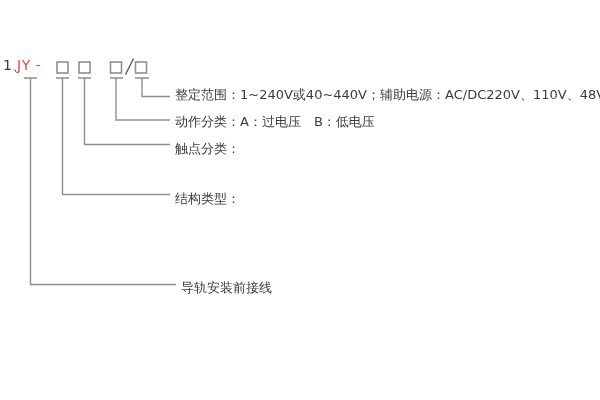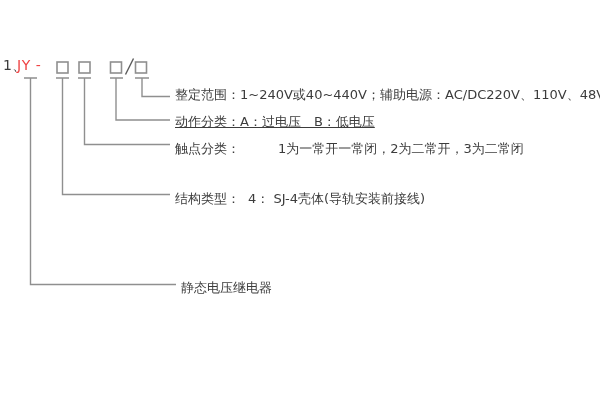--- a/index.html
+++ b/index.html
@@ -41,23 +41,23 @@
   .heading-model {
     position: absolute;
     left: 17px;
     top: 57px;
     font-size: 14px;
     line-height: 16px;
     letter-spacing: 0.5px;
     color: #ef4444;
   }
   .row-range    { left: 175px; top: 88px; }
-  .row-action   { left: 175px; top: 115px; text-decoration: underline; }
-  .row-contact  { left: 175px; top: 138px; gap: 38px; }
-  .row-structure{ left: 175px; top: 188px; gap: 8px; }
+  .row-action   { left: 175px; top: 115px; }
+  .row-contact  { left: 175px; top: 138px; }
+  .row-structure{ left: 175px; top: 188px; }
   .row-product  { left: 181px; top: 281px; }
   .multi-row {
     position: absolute;
     display: flex;
     align-items: flex-start;
     font-size: 13px;
     white-space: nowrap;
   }
   .multi-row .grp-label {
     line-height: 22px;
@@ -97,26 +97,24 @@
   <span class="heading-num">1、</span>
   <span class="heading-model">JY -</span>
 
   <div class="txt row-range">整定范围：1~240V或40~440V；辅助电源：AC/DC220V、110V、48V</div>
 
   <div class="txt row-action">动作分类：A：过电压　B：低电压</div>
 
   <div class="multi-row row-contact">
     <span class="grp-label">触点分类：</span>
     <div class="grp-lines">
-      <div>1为一常开一常闭，2为二常开，3为二常闭</div>
     </div>
   </div>
 
   <div class="multi-row row-structure">
     <span class="grp-label">结构类型：</span>
     <div class="grp-lines">
-      <div>4： SJ-4壳体(导轨安装前接线)</div>
     </div>
   </div>
 
-  <div class="txt row-product">静态电压继电器</div>
+  <div class="txt row-product">导轨安装前接线</div>
 
 </div>
 
 </body></html>

